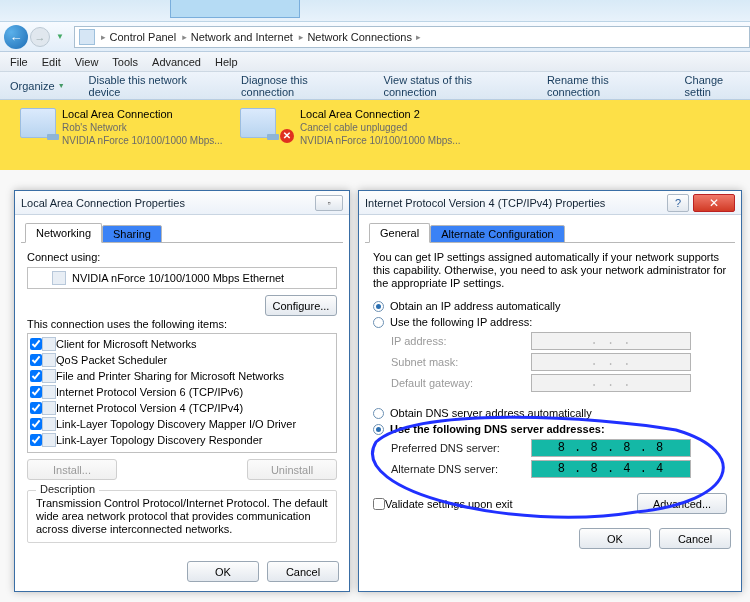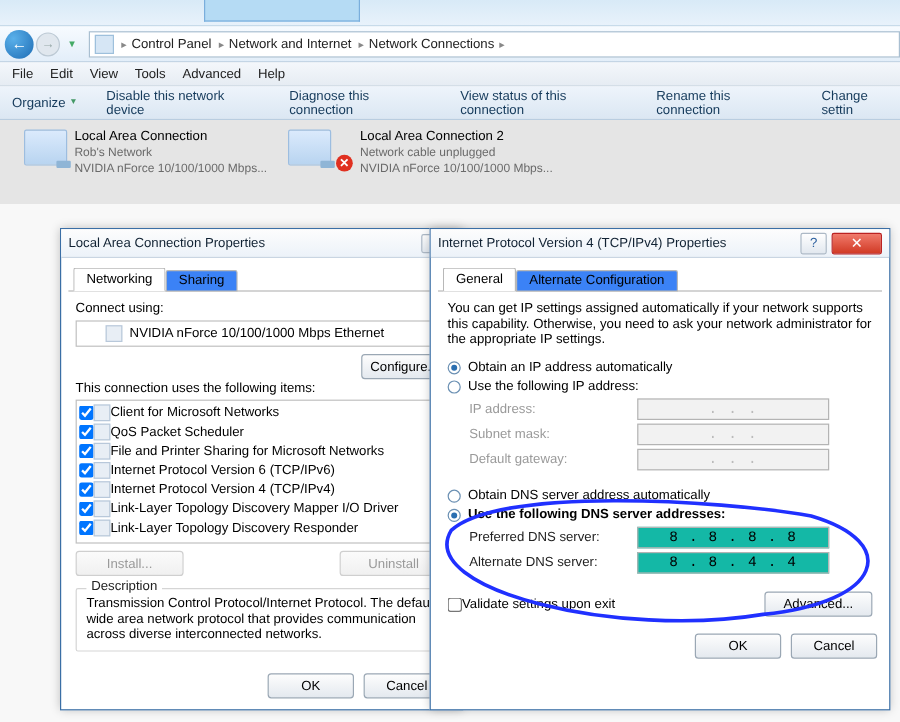--- a/index.html
+++ b/index.html
@@ -22,21 +22,21 @@
   
   .menubar { position:absolute; top:52px; height:20px; width:750px; background:linear-gradient(#f4f7fb,#e6ecf3); border-bottom:1px solid #cdd8e3; display:flex; align-items:center; padding-left:10px; gap:14px; color:#222; }
   .menubar span { cursor:default; }
 
   
   .cmdbar { position:absolute; top:72px; height:28px; width:750px; background:linear-gradient(#eef4fb,#dbe7f3); border-bottom:1px solid #b9cde0; display:flex; align-items:center; padding-left:10px; gap:24px; color:#153a5b; }
   .cmdbar .itm { cursor:default; display:flex; align-items:center; gap:3px;}
   .cmdbar .dd { font-size:7px; color:#496;}
   
   
-  .content { position:absolute; top:100px; left:0; width:750px; height:70px; background:#e5e5e5; }
+  .content { position:absolute; top:100px; left:0; width:750px; height:70px; background:#fde047; }
   .conn { position:absolute; display:flex; gap:6px; }
   .conn .ico { width:36px; height:30px; background:linear-gradient(#dbeafc,#b8d4f0); border:1px solid #9cbde0; border-radius:2px; position:relative;}
   .conn .ico::after{content:""; position:absolute; right:-4px; bottom:-3px; width:12px; height:6px; background:#8fb5d6; border-radius:1px;}
   .conn .txt { display:flex; flex-direction:column; line-height:13px;}
   .conn .txt .t { color:#000;}
   .conn .txt .s { color:#6a6a6a; font-size:10px;}
   .redx { width:14px; height:14px; background:#e03020; color:#fff; border-radius:50%; display:flex; align-items:center; justify-content:center; font-weight:bold; font-size:10px; align-self:center; margin-left:-2px; margin-top:16px;}
 
   
   .dialog { position:absolute; background:#fff; border:1px solid #3a6ea5; box-shadow: 0 0 8px rgba(0,0,0,.25); }
@@ -130,27 +130,27 @@
       <span class="t">Local Area Connection</span>
       <span class="s">Rob's Network</span>
       <span class="s">NVIDIA nForce 10/100/1000 Mbps...</span>
     </div>
   </div>
   <div class="conn" style="left:240px; top:8px;">
     <div class="ico"></div>
     <div class="redx">✕</div>
     <div class="txt">
       <span class="t">Local Area Connection 2</span>
-      <span class="s">Network cable unplugged</span>
+      <span class="s">Cancel cable unplugged</span>
       <span class="s">NVIDIA nForce 10/100/1000 Mbps...</span>
     </div>
   </div>
 </div>
 
-<div class="dialog" style="left:14px; top:190px; width:336px; height:402px;margin-left:36px;">
+<div class="dialog" style="left:14px; top:190px; width:336px; height:402px;">
   <div class="titlebar">
     <span>Local Area Connection Properties</span>
     <span class="spacer"></span>
     <span class="smallbtn">▫</span>
   </div>
   <div class="tabrow">
     <div class="tab">Networking</div>
     <div class="tab inactive">Sharing</div>
   </div>
   <div style="padding:8px 12px;">

